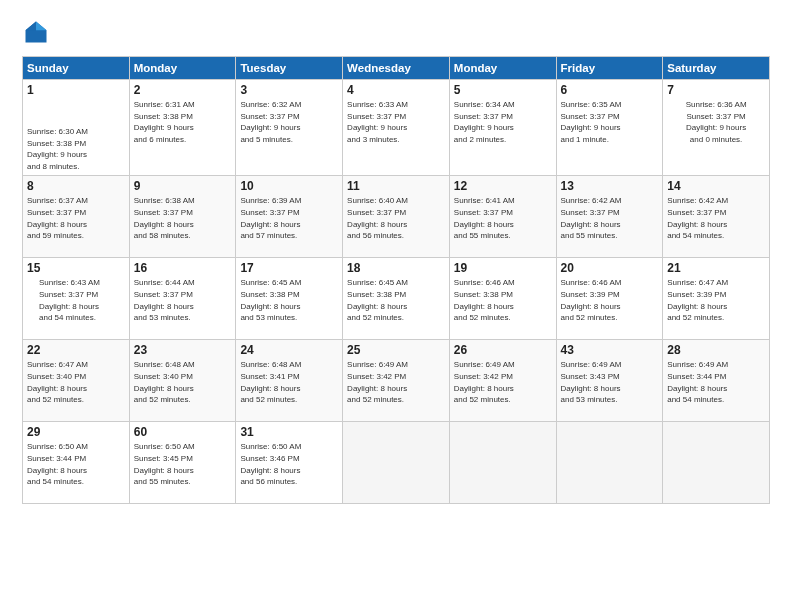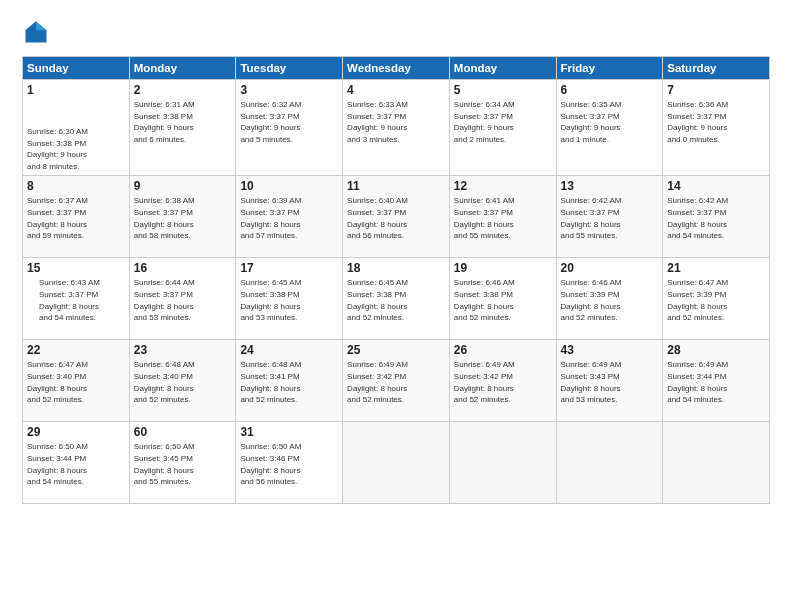--- a/index.html
+++ b/index.html
@@ -168,21 +168,21 @@
           </td>
           <td>
             <span class="day-num">6</span>
             <div class="day-info" style="white-space: pre-line;">Sunrise: 6:35 AM
 Sunset: 3:37 PM
 Daylight: 9 hours
 and 1 minute.</div>
           </td>
           <td>
             <span class="day-num">7</span>
-            <div class="day-info" style="white-space: pre-line;">Sunrise: 6:36 AM
+            <div class="day-info" style="white-space: pre-line; text-align: center;">Sunrise: 6:36 AM
 Sunset: 3:37 PM
 Daylight: 9 hours
 and 0 minutes.</div>
           </td>
         </tr>
         <tr>
           <td>
             <span class="day-num">8</span>
             <div class="day-info" style="white-space: pre-line;">Sunrise: 6:37 AM
 Sunset: 3:37 PM

